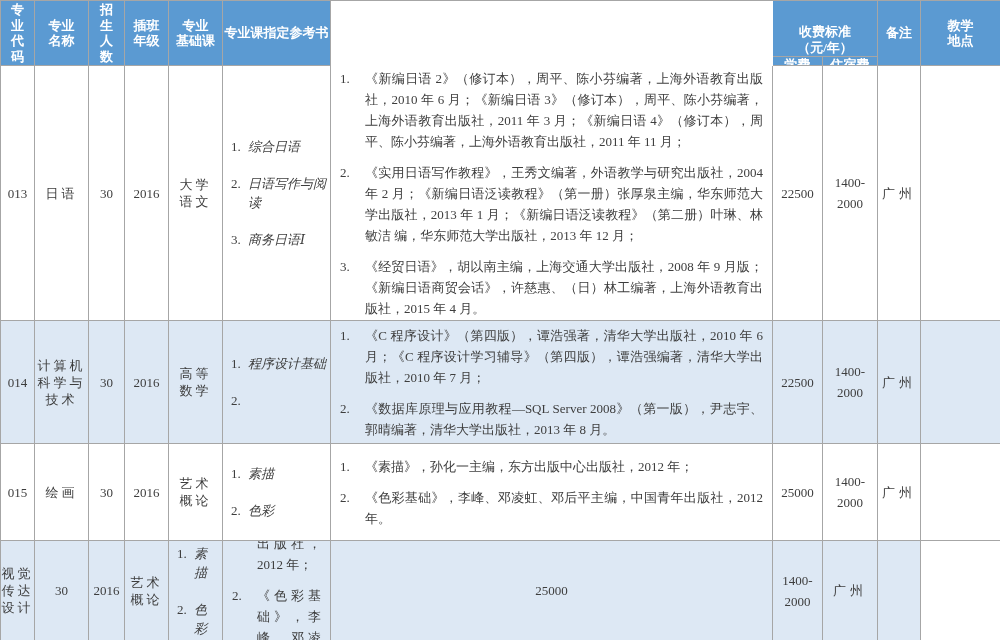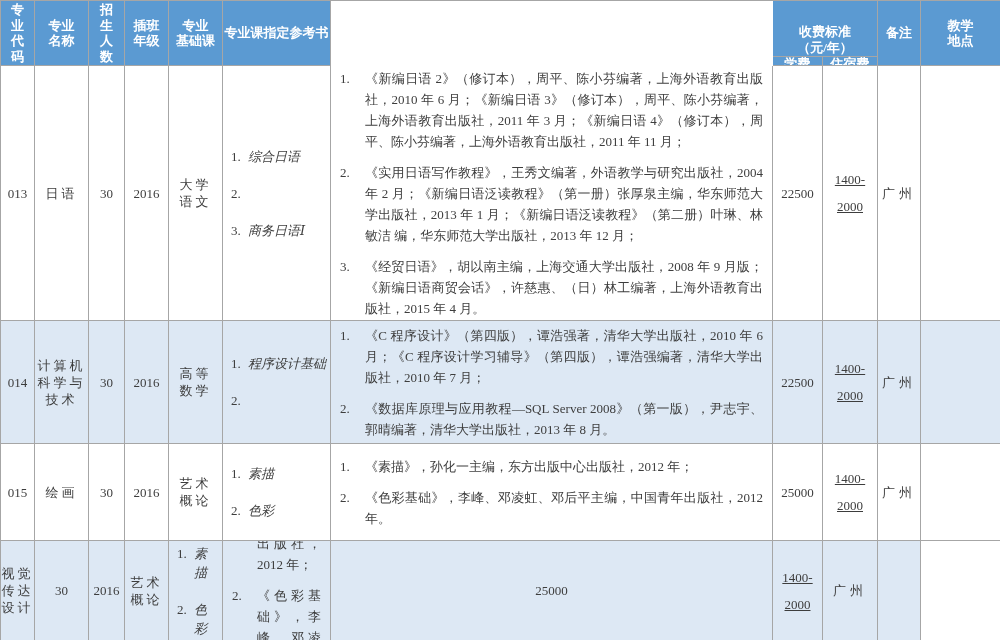--- a/index.html
+++ b/index.html
@@ -33,21 +33,21 @@
     white-space:pre-line;
     overflow:hidden;
   }
   .hdr{
     background:var(--header_bg);
     color:#ffffff;font-weight:bold;line-height:15.5px;
   }
   .alt{background:var(--alt_row_bg);}
   .sp{letter-spacing:3px;}
   .loc{letter-spacing:4px;}
-  .hsg{line-height:27px;text-decoration:underline;}
+  .hsg{line-height:21px;}
   
   .books{
     flex-direction:column;align-items:stretch;justify-content:center;
     text-align:left;white-space:normal;
     padding:4px 9px 4px 9px;
   }
   .books .li{display:flex;margin:5px 0;}
   .books .num{flex:0 0 25px;line-height:21px;}
   .books .txt{flex:1;text-align:justify;line-height:21px;}
   
@@ -59,21 +59,21 @@
   .courses .li{display:flex;margin:9px 0;}
   .courses .num{flex:0 0 17px;line-height:19px;}
   .courses .txt{flex:1;line-height:19px;font-style:italic;}
   
   .feegroup{flex-direction:column;align-items:stretch;padding:0;}
   .fee-top{
     flex:0 0 32px;display:flex;align-items:center;justify-content:center;
     border-bottom:1.5px solid var(--border);line-height:15.5px;margin-top:30px;
   }
   .fee-bottom{flex:1;display:flex;align-items:stretch;}
-  .fee-sub{display:flex;align-items:center;justify-content:center;font-family:Liberation Mono, monospace;}
+  .fee-sub{display:flex;align-items:center;justify-content:center;}
   .fee-sub.t{flex:0 0 48.5px;}
   .fee-sub.h{flex:1;border-left:1.5px solid var(--border);}
 </style>
 </head>
 <body>
 
 <div class="table">
 
   <div class="cell hdr">专
 业
@@ -108,20 +108,21 @@
   <div class="cell">2016</div>
   <div class="cell sp">大学
 语文</div>
   <div class="cell courses">
     <div class="li">
         <span class="num">1.</span>
         <span class="txt">综合日语</span>
       </div>
     <div class="li">
         <span class="num">2.</span>
+        <span class="txt">日语写作与阅读</span>
       </div>
     <div class="li">
         <span class="num">3.</span>
         <span class="txt">商务日语Ⅰ</span>
       </div>
   </div>
   <div class="cell books">
     <div class="li">
         <span class="num">1.</span>
         <span class="txt">《新编日语 2》（修订本），周平、陈小芬编著，上海外语教育出版社，2010 年 6 月；《新编日语 3》（修订本），周平、陈小芬编著，上海外语教育出版社，2011 年 3 月；《新编日语 4》（修订本），周平、陈小芬编著，上海外语教育出版社，2011 年 11 月；</span>

